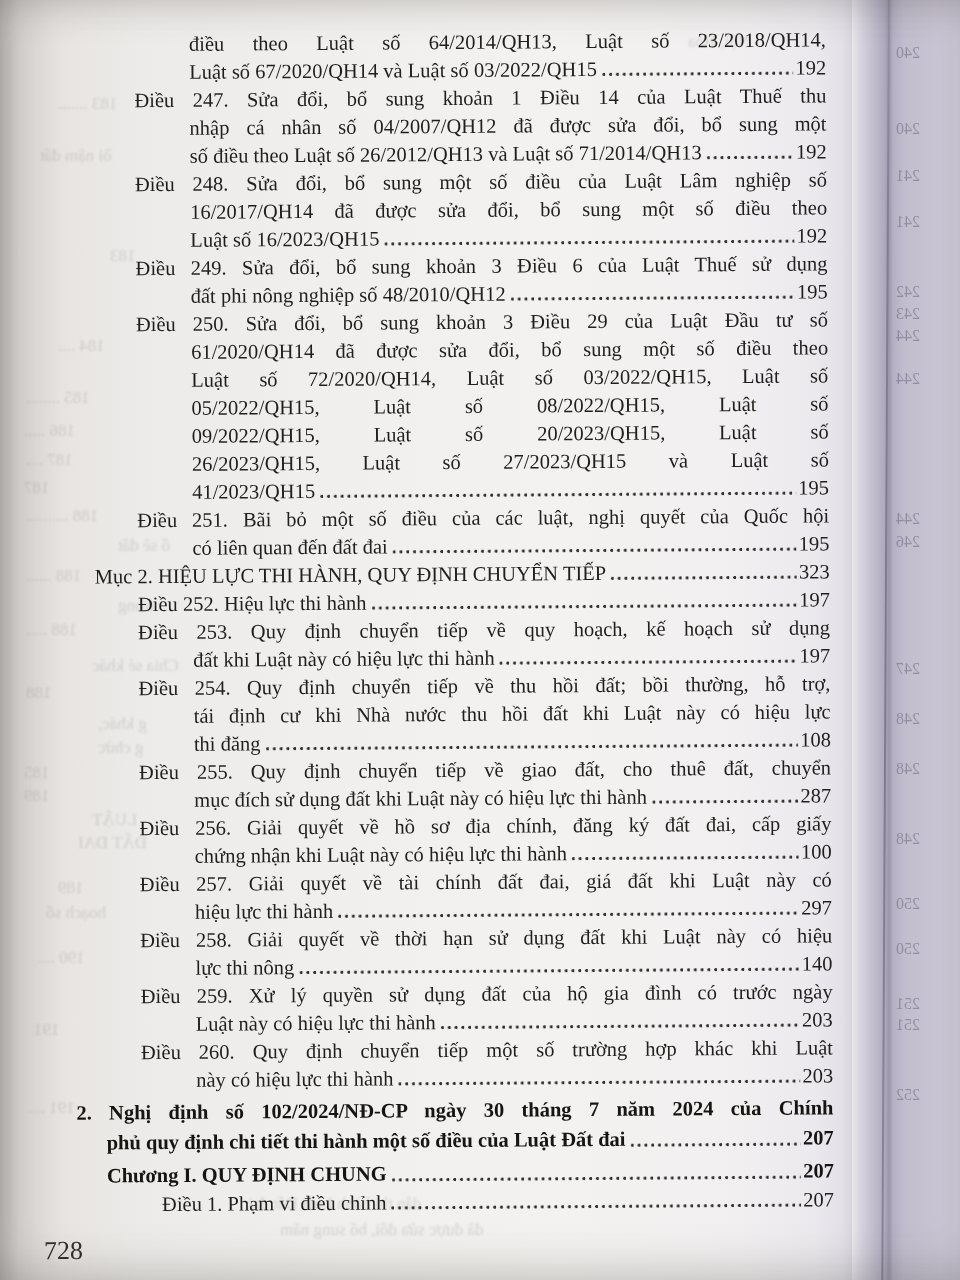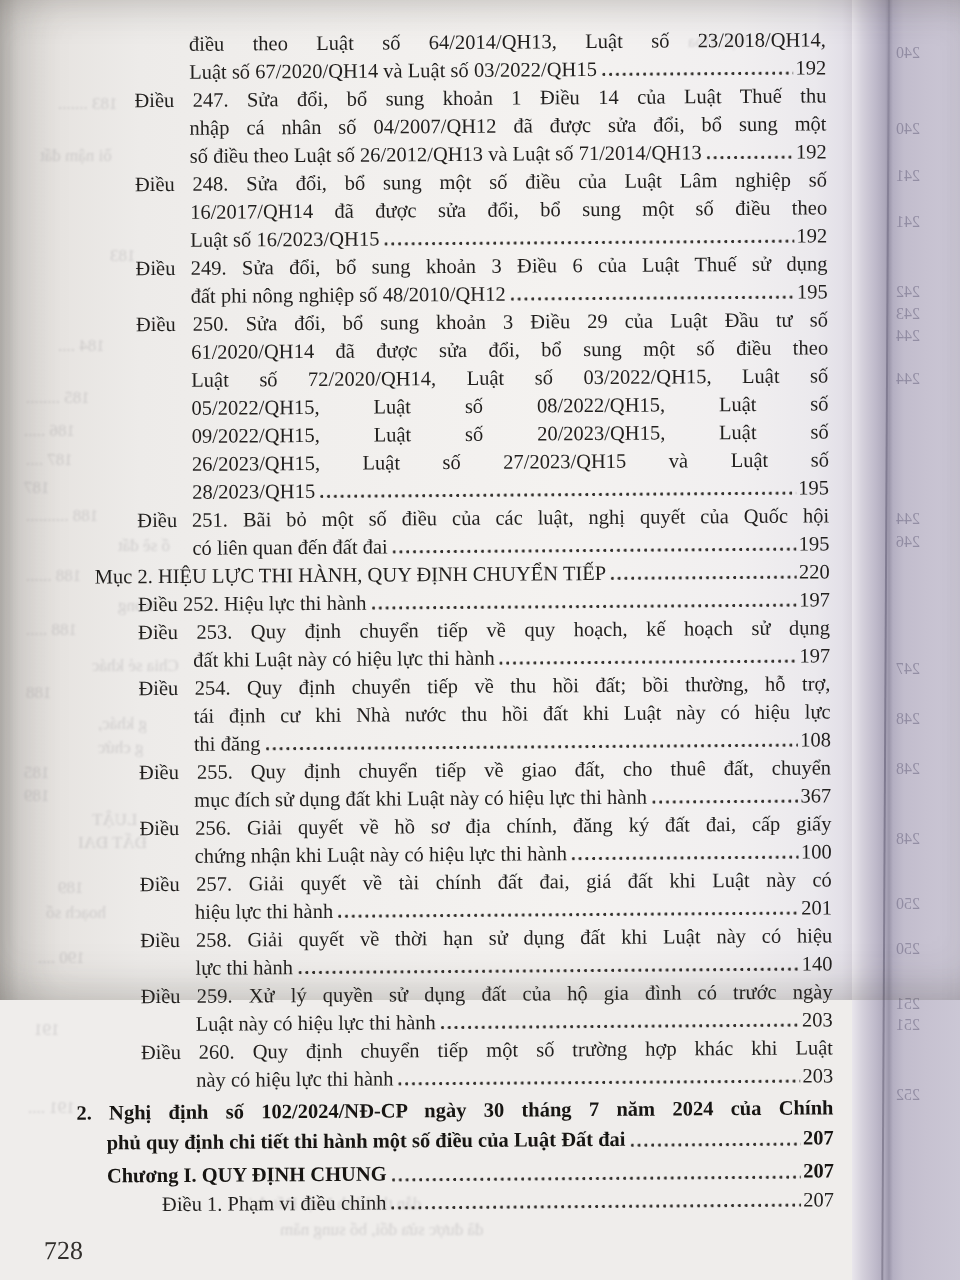--- a/index.html
+++ b/index.html
@@ -2,21 +2,21 @@
 <html><head>
 <meta charset="utf-8">
 <style>
   html,body{margin:0;padding:0;}
   body{
     width:960px;height:1280px;overflow:hidden;position:relative;
     font-family:"Liberation Serif","DejaVu Serif",serif;
     background:#efedeb;
   }
   .photo{
-    position:absolute;inset:0;width:960px;height:1000px;
+    position:absolute;inset:0;width:960px;height:1280px;
     background:linear-gradient(90deg,
       #c9c6c3 0px,#dcd9d6 18px,#e7e4e1 60px,#edebe9 140px,
       #f1efed 320px,#f4f2f0 560px,#f1eff0 740px,#ebe9ed 815px,
       #e3e0e8 842px,#d9d5de 852px);
   }
   .vignette{
     position:absolute;inset:0;pointer-events:none;
     box-shadow:inset 0 26px 44px -28px rgba(70,65,58,.32),
                inset 0 -36px 50px -32px rgba(70,65,58,.28),
                inset 38px 0 60px -32px rgba(70,65,58,.26);
@@ -145,40 +145,40 @@
     </div>
 
     <div class="entry">
       <div class="ln pl65">Điều 250. Sửa đổi, bổ sung khoản 3 Điều 29 của Luật Đầu tư số</div>
       <div class="ln pl120">61/2020/QH14 đã được sửa đổi, bổ sung một số điều theo</div>
       <div class="ln pl120">Luật số 72/2020/QH14, Luật số 03/2022/QH15, Luật số</div>
       <div class="ln pl120">05/2022/QH15, Luật số 08/2022/QH15, Luật số</div>
       <div class="ln pl120">09/2022/QH15, Luật số 20/2023/QH15, Luật số</div>
       <div class="ln pl120">26/2023/QH15, Luật số 27/2023/QH15 và Luật số</div>
       <div class="lastline pl120">
-        <span class="ltext">28/2023/QH15</span>
+        <span class="ltext">41/2023/QH15</span>
           <span class="dotfill"></span>
           <span class="pgnum">195</span>
       </div>
     </div>
 
     <div class="entry">
       <div class="ln pl65">Điều 251. Bãi bỏ một số điều của các luật, nghị quyết của Quốc hội</div>
       <div class="lastline pl120">
         <span class="ltext">có liên quan đến đất đai</span>
           <span class="dotfill"></span>
           <span class="pgnum">195</span>
       </div>
     </div>
 
     <div class="entry">
       <div class="lastline pl22">
         <span class="ltext">Mục 2. HIỆU LỰC THI HÀNH, QUY ĐỊNH CHUYỂN TIẾP</span>
           <span class="dotfill"></span>
-          <span class="pgnum">220</span>
+          <span class="pgnum">323</span>
       </div>
     </div>
 
     <div class="entry">
       <div class="lastline pl65">
         <span class="ltext">Điều 252. Hiệu lực thi hành</span>
           <span class="dotfill"></span>
           <span class="pgnum">197</span>
       </div>
     </div>
@@ -200,46 +200,46 @@
           <span class="dotfill"></span>
           <span class="pgnum">108</span>
       </div>
     </div>
 
     <div class="entry">
       <div class="ln pl65">Điều 255. Quy định chuyển tiếp về giao đất, cho thuê đất, chuyển</div>
       <div class="lastline pl120">
         <span class="ltext">mục đích sử dụng đất khi Luật này có hiệu lực thi hành</span>
           <span class="dotfill"></span>
-          <span class="pgnum">367</span>
+          <span class="pgnum">287</span>
       </div>
     </div>
 
     <div class="entry">
       <div class="ln pl65">Điều 256. Giải quyết về hồ sơ địa chính, đăng ký đất đai, cấp giấy</div>
       <div class="lastline pl120">
         <span class="ltext">chứng nhận khi Luật này có hiệu lực thi hành</span>
           <span class="dotfill"></span>
           <span class="pgnum">100</span>
       </div>
     </div>
 
     <div class="entry">
       <div class="ln pl65">Điều 257. Giải quyết về tài chính đất đai, giá đất khi Luật này có</div>
       <div class="lastline pl120">
         <span class="ltext">hiệu lực thi hành</span>
           <span class="dotfill"></span>
-          <span class="pgnum">201</span>
+          <span class="pgnum">297</span>
       </div>
     </div>
 
     <div class="entry">
       <div class="ln pl65">Điều 258. Giải quyết về thời hạn sử dụng đất khi Luật này có hiệu</div>
       <div class="lastline pl120">
-        <span class="ltext">lực thi hành</span>
+        <span class="ltext">lực thi nông</span>
           <span class="dotfill"></span>
           <span class="pgnum">140</span>
       </div>
     </div>
 
     <div class="entry">
       <div class="ln pl65">Điều 259. Xử lý quyền sử dụng đất của hộ gia đình có trước ngày</div>
       <div class="lastline pl120">
         <span class="ltext">Luật này có hiệu lực thi hành</span>
           <span class="dotfill"></span>

